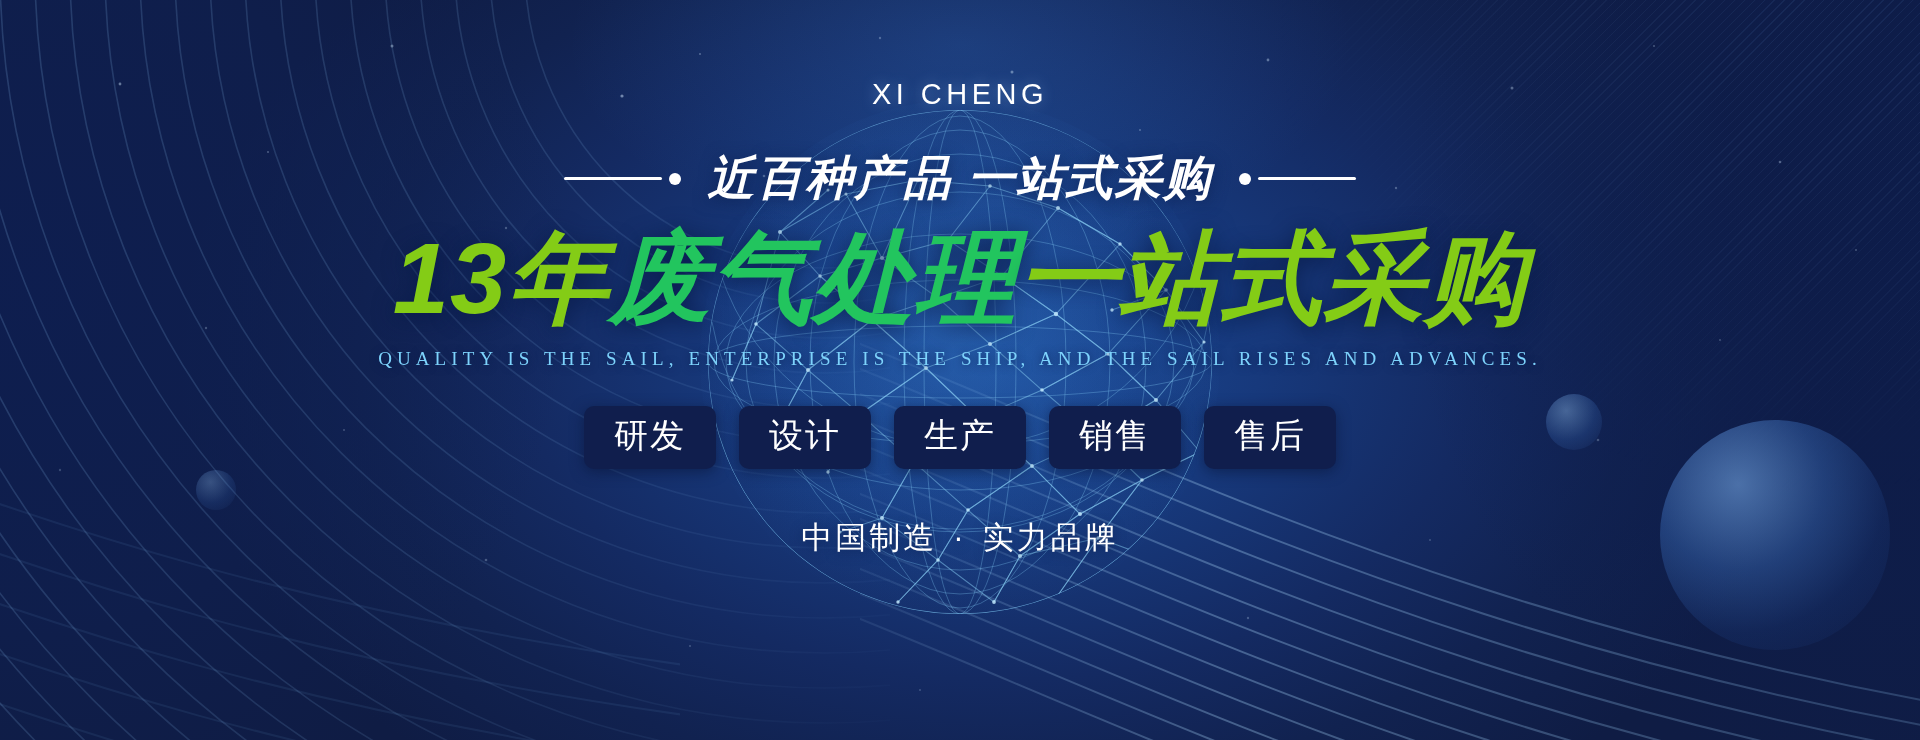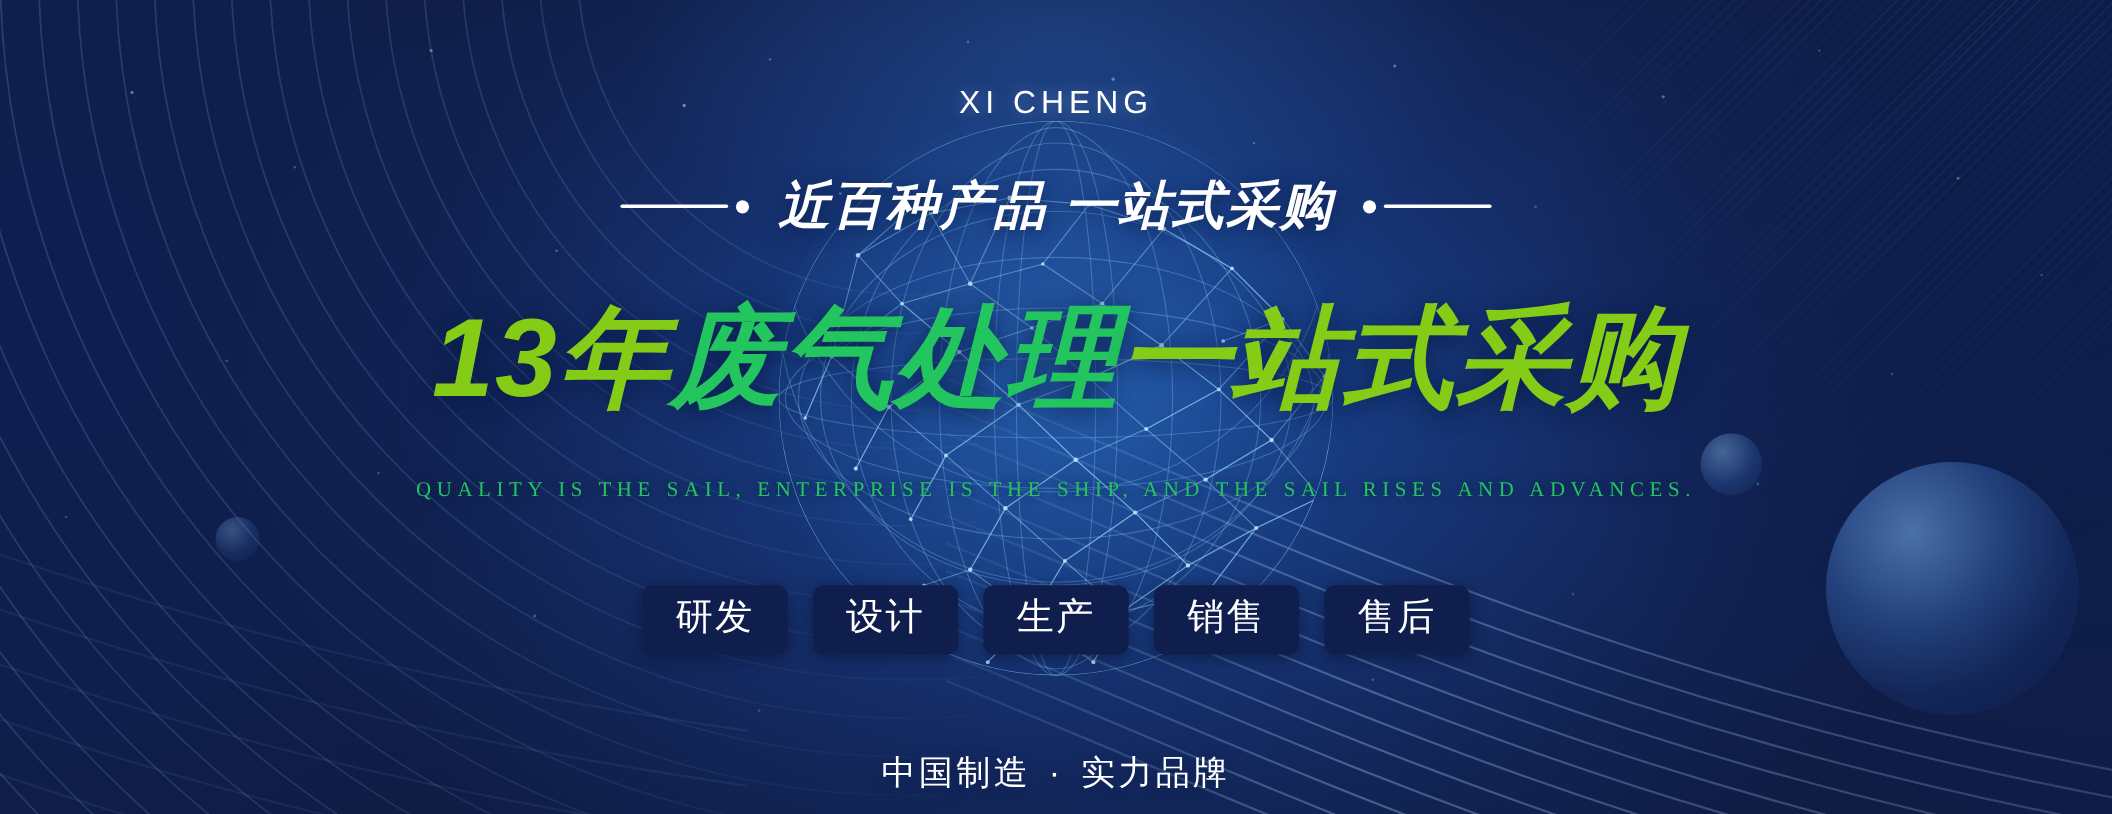--- a/index.html
+++ b/index.html
@@ -77,34 +77,34 @@
     background: radial-gradient(circle at 50% 46%, rgba(70,150,230,0.20) 0%, rgba(50,120,210,0.10) 46%, rgba(40,100,190,0) 74%);
   }
 
   
   .stars { position: absolute; inset: 0; }
   .stars svg { width: 100%; height: 100%; display: block; }
 
   
   .content {
     position: absolute; inset: 0;
-    display: flex; flex-direction: column; align-items: center; gap: 39px;
+    display: flex; flex-direction: column; align-items: center;
   }
 
   .brand-en {
     margin-top: 78px;
     color: #ffffff;
     font-size: 29px;
     font-weight: 400;
     letter-spacing: 4.5px;
     text-shadow: 0 0 14px rgba(150,205,255,0.45);
   }
 
   .subtitle-row {
-    margin-top: 6px;
+    margin-top: 36px;
     display: flex; align-items: center; justify-content: space-between;
     gap: 26px;
   }
   .deco { display: flex; align-items: center; gap: 7px; }
   .deco-line { width: 98px; height: 3px; background: #ffffff; border-radius: 2px; }
   .deco-dot { width: 12px; height: 12px; border-radius: 50%; background: #ffffff; }
 
   .subtitle {
     color: #ffffff;
     font-size: 47px;
@@ -123,21 +123,21 @@
     letter-spacing: 1px;
     white-space: nowrap;
     line-height: 1.12;
     text-shadow: 0 3px 22px rgba(8,26,72,0.9);
   }
   .hl-white { color: #84cc16; }
   .hl-blue  { color: #22c55e; }
 
   .tagline {
     margin-top: 13px;
-    color: #22c55e;
+    color: #7dd3fc;
     font-family: "Liberation Serif", "DejaVu Serif", serif;
     font-size: 19px;
     font-weight: 400;
     letter-spacing: 5.1px;
     white-space: nowrap;
     text-shadow: 0 1px 8px rgba(10,28,75,0.9);
   }
 
   .pill-row {
     margin-top: 36px;

